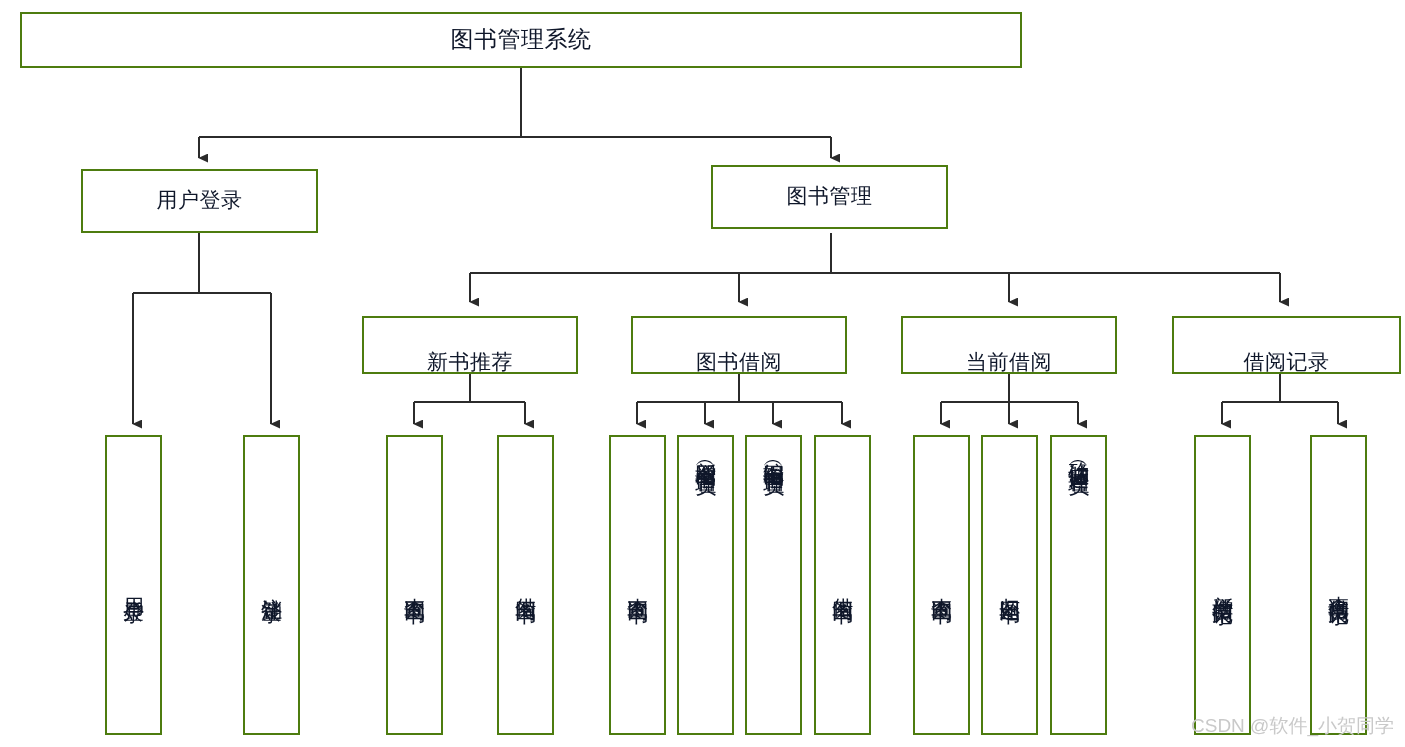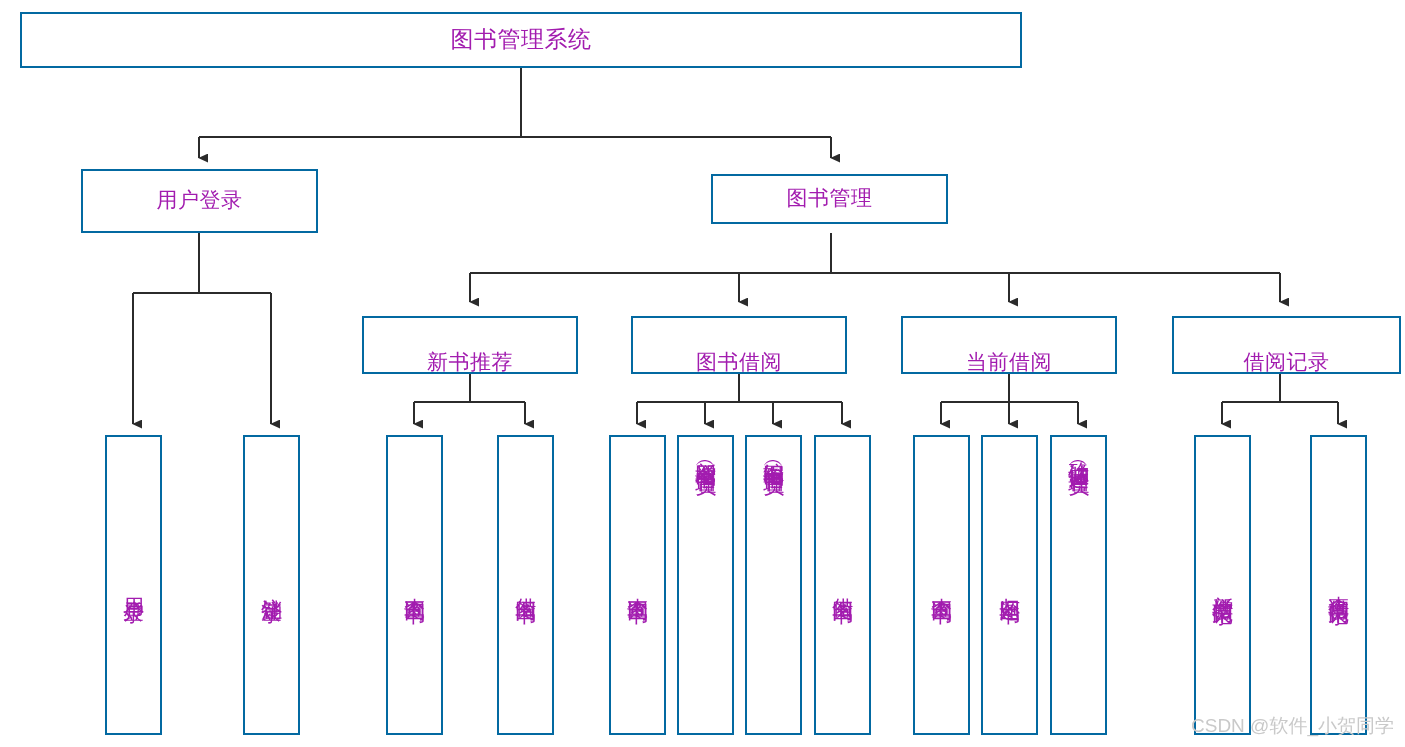--- a/index.html
+++ b/index.html
@@ -25,25 +25,25 @@
     top: 0;
     width: 1405px;
     height: 747px;
     pointer-events: none;
   }
   
   .node {
     position: absolute;
     box-sizing: border-box;
     background: #ffffff;
-    border: 2px solid #0369a1;
+    border: 2px solid #4d7c0f;
     display: flex;
     align-items: center;
     justify-content: center;
-    color: #a21caf;
+    color: #0f172a;
     z-index: 2;
   }
   .node-label {
     display: block;
     text-align: center;
     letter-spacing: 0.5px;
   }
   
   .node-root {
     border-width: 2px;
@@ -152,21 +152,21 @@
   </svg>
 
   <div class="node node-root" style="left:20px; top:12px; width:1002px; height:56px;">
     <span class="node-label">图书管理系统</span>
   </div>
 
   <div class="node node-l2" style="left:81px; top:169px; width:237px; height:64px;">
     <span class="node-label">用户登录</span>
   </div>
 
-  <div class="node node-l2" style="left:711px; top:174px; width:237px; height:50px;">
+  <div class="node node-l2" style="left:711px; top:165px; width:237px; height:64px;">
     <span class="node-label">图书管理</span>
   </div>
 
   <div class="node node-l3" style="left:362px; top:316px; width:216px; height:58px;">
     <span class="node-label">新书推荐</span>
   </div>
 
   <div class="node node-l3" style="left:901px; top:316px; width:216px; height:58px;">
     <span class="node-label">当前借阅</span>
   </div>

